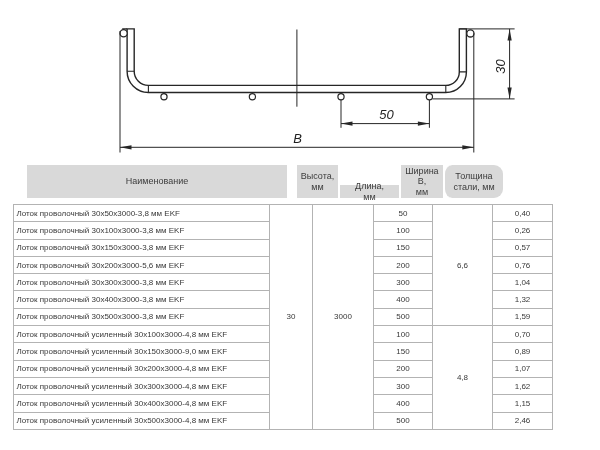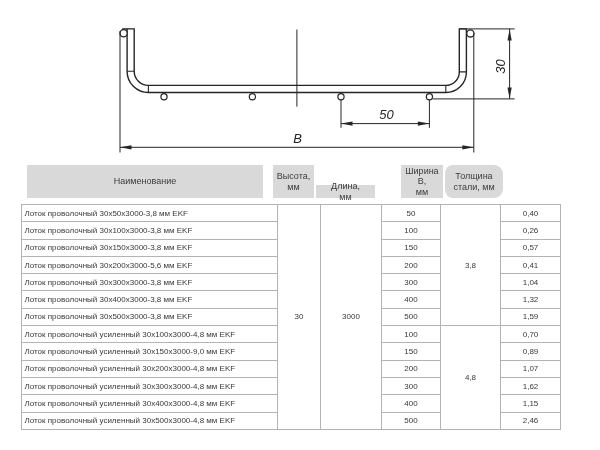--- a/index.html
+++ b/index.html
@@ -1,20 +1,20 @@
 <!DOCTYPE html>
 <html><head>
 <meta charset="utf-8">
 <style>
   html,body{margin:0;padding:0;}
   body{width:600px;height:450px;background:#ffffff;font-family:"Liberation Sans",sans-serif;position:relative;overflow:hidden;}
   .hdr{position:absolute;left:27px;top:165px;width:539px;height:33px;display:flex;}
   .hdr .c{box-sizing:border-box;background:#d9d9d9;color:#3c3c3c;font-size:9px;line-height:10.5px;display:flex;align-items:center;justify-content:center;text-align:center;}
   .hdr .c + .c{border-left:2px solid #ffffff;}
-  table.spec{position:absolute;left:21px;top:204px;width:539px;border-collapse:collapse;table-layout:fixed;}
+  table.spec{position:absolute;left:13px;top:204px;width:539px;border-collapse:collapse;table-layout:fixed;}
   table.spec td{border:1px solid #b3b3b3;font-size:8px;color:#383838;text-align:center;vertical-align:middle;padding:0;height:16.3px;}
   table.spec td.nm{text-align:left;padding-left:2.5px;}
 </style>
 </head>
 <body>
 
 <svg width="600" height="164" viewBox="0 0 600 164" style="position:absolute;left:0;top:0;">
   <g fill="none" stroke="#262626">
 
     <path stroke-width="1.4" d="M127.1,28.9 H134.2 V71.2 A14.2,14.2 0 0 0 148.4,85.4 H445.8 A13.5,13.5 0 0 0 459.3,71.9 V28.9 H466.4 V71.9 A20.6,20.6 0 0 1 445.8,92.5 H148.4 A21.3,21.3 0 0 1 127.1,71.2 Z"></path>
@@ -60,64 +60,64 @@
     <text x="297.5" y="142.5">B</text>
 
     <text x="386.5" y="119">50</text>
 
     <text transform="translate(505 66.5) rotate(-90)" x="0" y="0">30</text>
   </g>
 </svg>
 
 <div class="hdr">
 
-  <div class="c" style="width:236px;">Наименование</div>
+  <div class="c" style="width:260px;">Наименование</div>
 
   <div class="c" style="width:43px;margin-left:8px;">Высота,<br>мм</div>
 
   <div class="c" style="width:61px;margin-top:20px;">Длина,<br>мм</div>
 
-  <div class="c" style="width:44px;margin-left:24px;">Ширина В,<br>мм</div>
+  <div class="c" style="width:44px;">Ширина В,<br>мм</div>
 
   <div class="c" style="width:60px;border-radius:9px;">Толщина<br>стали, мм</div>
 
 </div>
 
 <table class="spec">
   <colgroup>
       <col style="width:256px">
       <col style="width:43px">
       <col style="width:61px">
       <col style="width:59px">
       <col style="width:60px">
       <col style="width:60px">
     </colgroup>
   <tbody>
       <tr>
         <td class="nm">Лоток проволочный 30х50х3000-3,8 мм EKF</td>
         <td rowspan="13">30</td>
         <td rowspan="13">3000</td>
         <td>50</td>
-        <td rowspan="7">3,8</td>
+        <td rowspan="7">6,6</td>
         <td>0,40</td>
       </tr>
   <tr>
         <td class="nm">Лоток проволочный 30х100х3000-3,8 мм EKF</td>
         <td>100</td>
         <td>0,26</td>
       </tr>
   <tr>
         <td class="nm">Лоток проволочный 30х150х3000-3,8 мм EKF</td>
         <td>150</td>
         <td>0,57</td>
       </tr>
   <tr>
         <td class="nm">Лоток проволочный 30х200х3000-5,6 мм EKF</td>
         <td>200</td>
-        <td>0,41</td>
+        <td>0,76</td>
       </tr>
   <tr>
         <td class="nm">Лоток проволочный 30х300х3000-3,8 мм EKF</td>
         <td>300</td>
         <td>1,04</td>
       </tr>
   <tr>
         <td class="nm">Лоток проволочный 30х400х3000-3,8 мм EKF</td>
         <td>400</td>
         <td>1,32</td>

